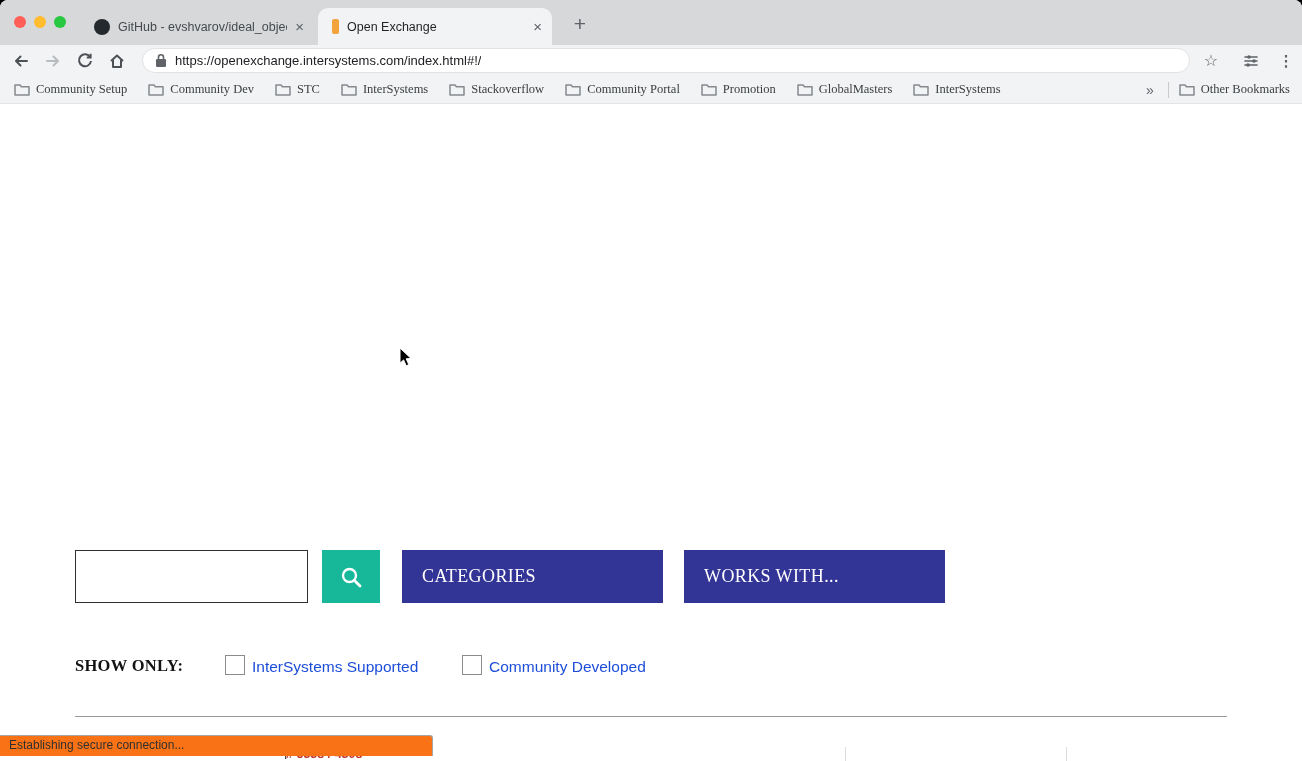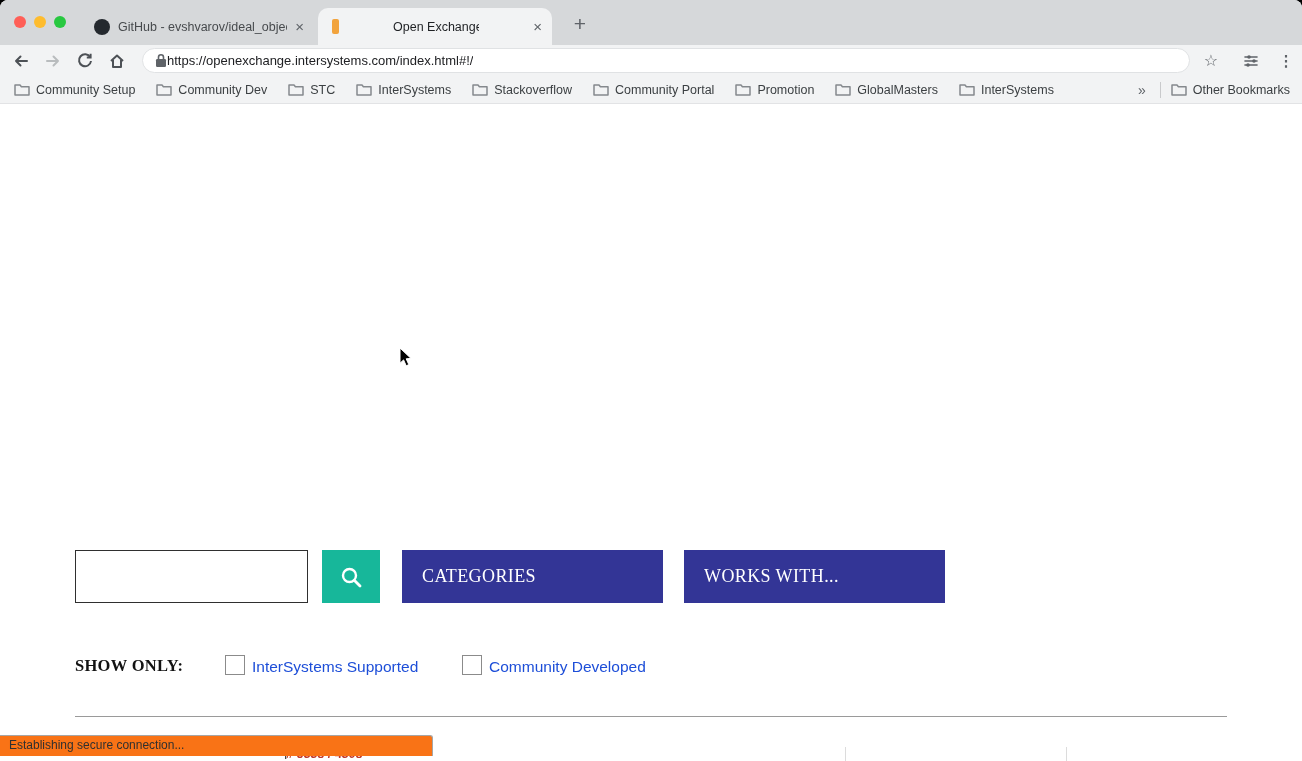--- a/index.html
+++ b/index.html
@@ -7,45 +7,45 @@
               font-family:"Liberation Sans", sans-serif; }
   .window { position:absolute; inset:0; background:#fff; border-radius:8px 8px 0 0; overflow:hidden; }
 
   
   .tabstrip { position:absolute; left:0; top:0; width:100%; height:45px; background:#d6d8da; }
   .traffic { position:absolute; left:14px; top:16px; display:flex; gap:8px; }
   .tl { width:12px; height:12px; border-radius:50%; display:inline-block; }
   .tl.red { background:#FF5F57; } .tl.yellow { background:#FEBC2E; } .tl.green { background:#28C840; }
   .tab { position:absolute; top:8px; height:37px; display:flex; align-items:center; padding:0 10px; }
   .tab.inactive { left:84px; width:230px; }
-  .tab.active { left:318px; width:234px; background:#f2f3f4; border-radius:10px 10px 0 0;gap:46px; }
+  .tab.active { left:318px; width:234px; background:#f2f3f4; border-radius:10px 10px 0 0; }
   .tab-title { font-size:12.5px; color:#474a4d; margin:0 8px; white-space:nowrap; overflow:hidden; flex:1; }
   .tab.active .tab-title { color:#1f2124; }
   .tab-close { color:#5f6368; font-size:15px; line-height:1; cursor:default; }
   .favicon-github { width:16px; height:16px; border-radius:50%; background:#24292e; flex:none; }
   .favicon-oex { width:7px; height:15px; background:#f2a33c; border-radius:2px; flex:none; margin-left:4px; }
   .newtab { position:absolute; left:566px; top:11px; width:28px; height:28px; color:#5f6368;
             font-size:21px; text-align:center; line-height:26px; }
 
   
   .toolbar { position:absolute; top:45px; left:0; width:100%; height:31px; background:#f2f3f4; }
   .navbtn { position:absolute; top:0; height:31px; width:30px; display:flex; align-items:center; justify-content:center; }
   .nb-back { left:6px; } .nb-fwd { left:38px; } .nb-reload { left:70px; } .nb-home { left:102px; }
   .omnibox { position:absolute; left:142px; top:3px; height:25px; width:1048px; background:#fff;
              border:1px solid #e0e2e4; border-radius:13px; display:flex; align-items:center; padding:0 12px; }
-  .url-text { font-size:13px; color:#202124; margin-left:0; white-space:nowrap; overflow:hidden; }
+  .url-text { font-size:13px; color:#202124; margin-left:8px; white-space:nowrap; overflow:hidden; }
   .tb-right { position:absolute; top:0; height:31px; display:flex; align-items:center; justify-content:center; }
   .tb-star { left:1198px; width:26px; color:#5f6368; font-size:16px; }
   .tb-ext  { left:1238px; width:26px; }
   .tb-menu { left:1274px; width:24px; color:#5f6368; font-size:15px; font-weight:bold; }
 
   
   .bookmarksbar { position:absolute; top:76px; left:0; width:100%; height:28px; background:#f2f3f4;
                   border-bottom:1px solid #e2e3e5; display:flex; align-items:center; padding-left:14px; }
-  .bm { display:flex; align-items:center; gap:6px; margin-right:21px; }
+  .bm { display:flex; align-items:center; gap:6px; margin-right:21px;font-family:Liberation Serif, serif; }
   .bm-label { font-size:12.5px; color:#3c4043; white-space:nowrap; }
   .bm-right { margin-left:auto; display:flex; align-items:center; gap:10px; padding-right:12px; }
   .bm-overflow { color:#5f6368; font-size:14px; padding:0 4px; }
   .bm-sep { width:1px; height:16px; background:#c9cacc; }
 
   
   .page { position:absolute; left:0; top:105px; width:100%; height:656px; background:#fff; }
   .search-input { position:absolute; left:75px; top:445px; width:233px; height:53px;
                   border:1px solid #2f2f2f; background:#fff; font-size:16px; padding:0 10px;
                   font-family:"Liberation Sans", sans-serif; }

